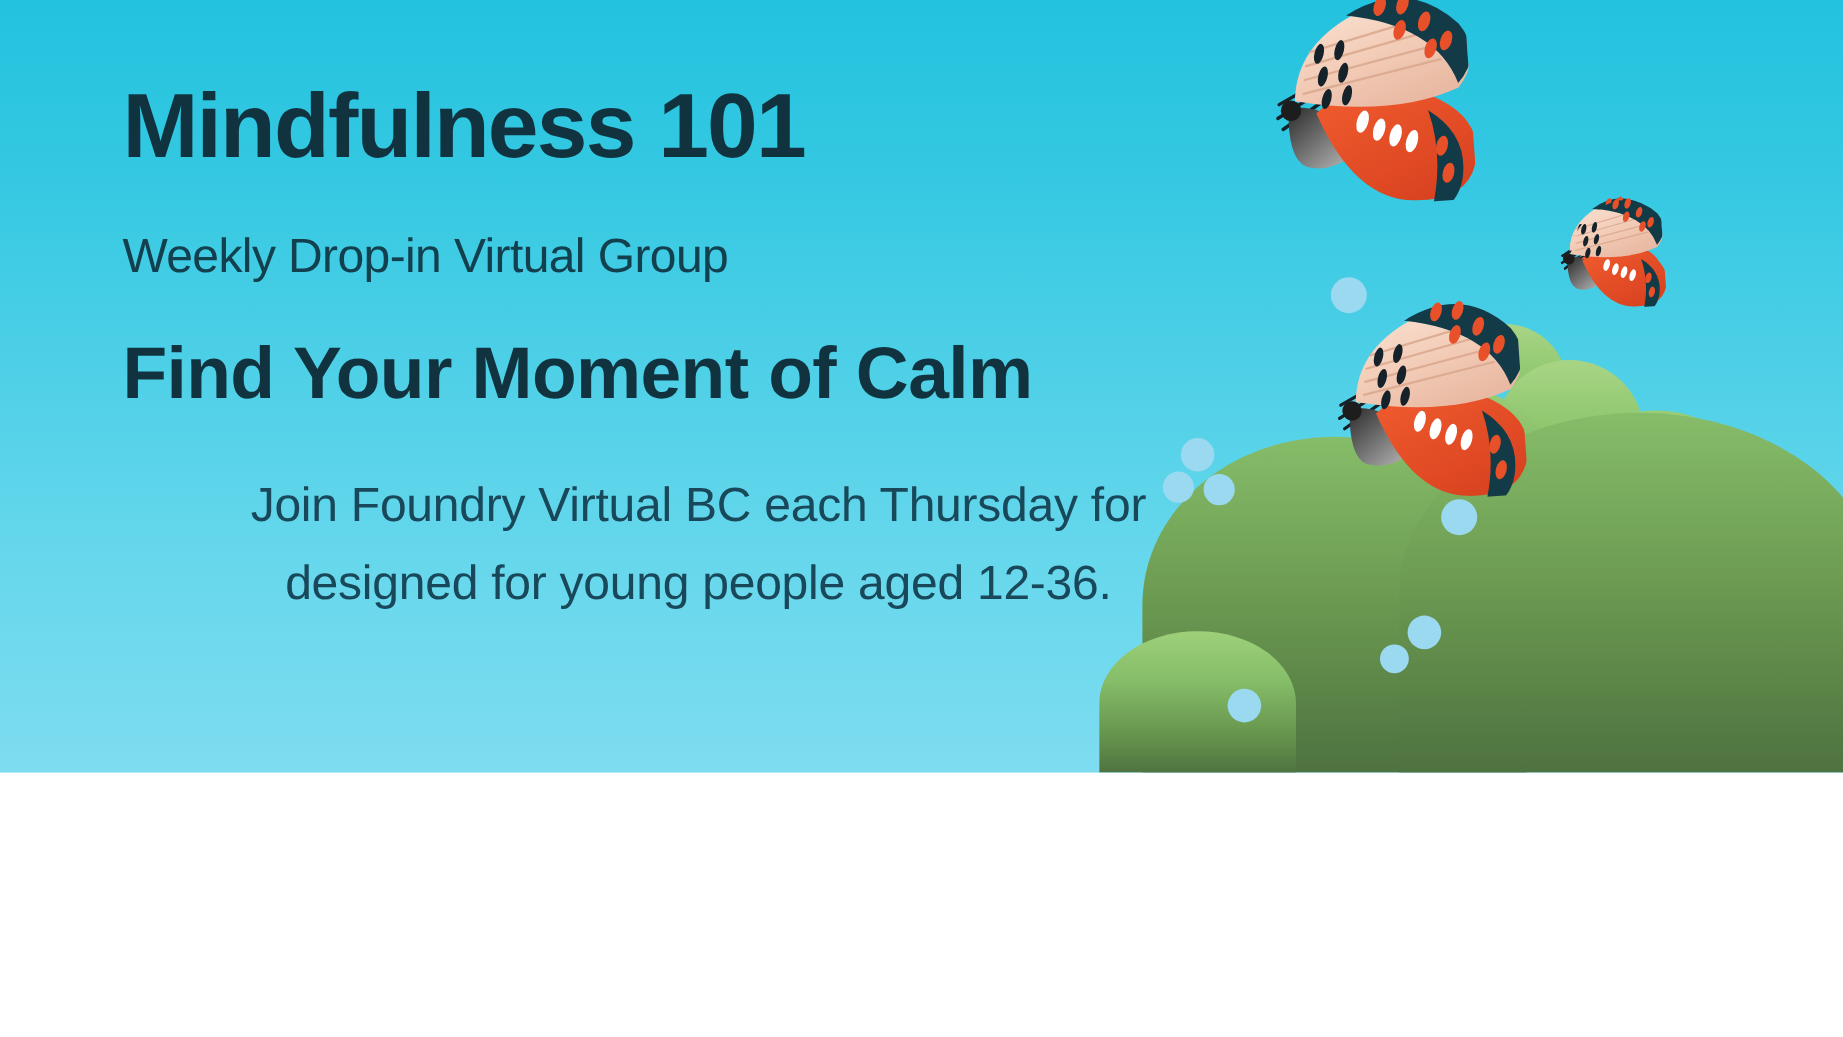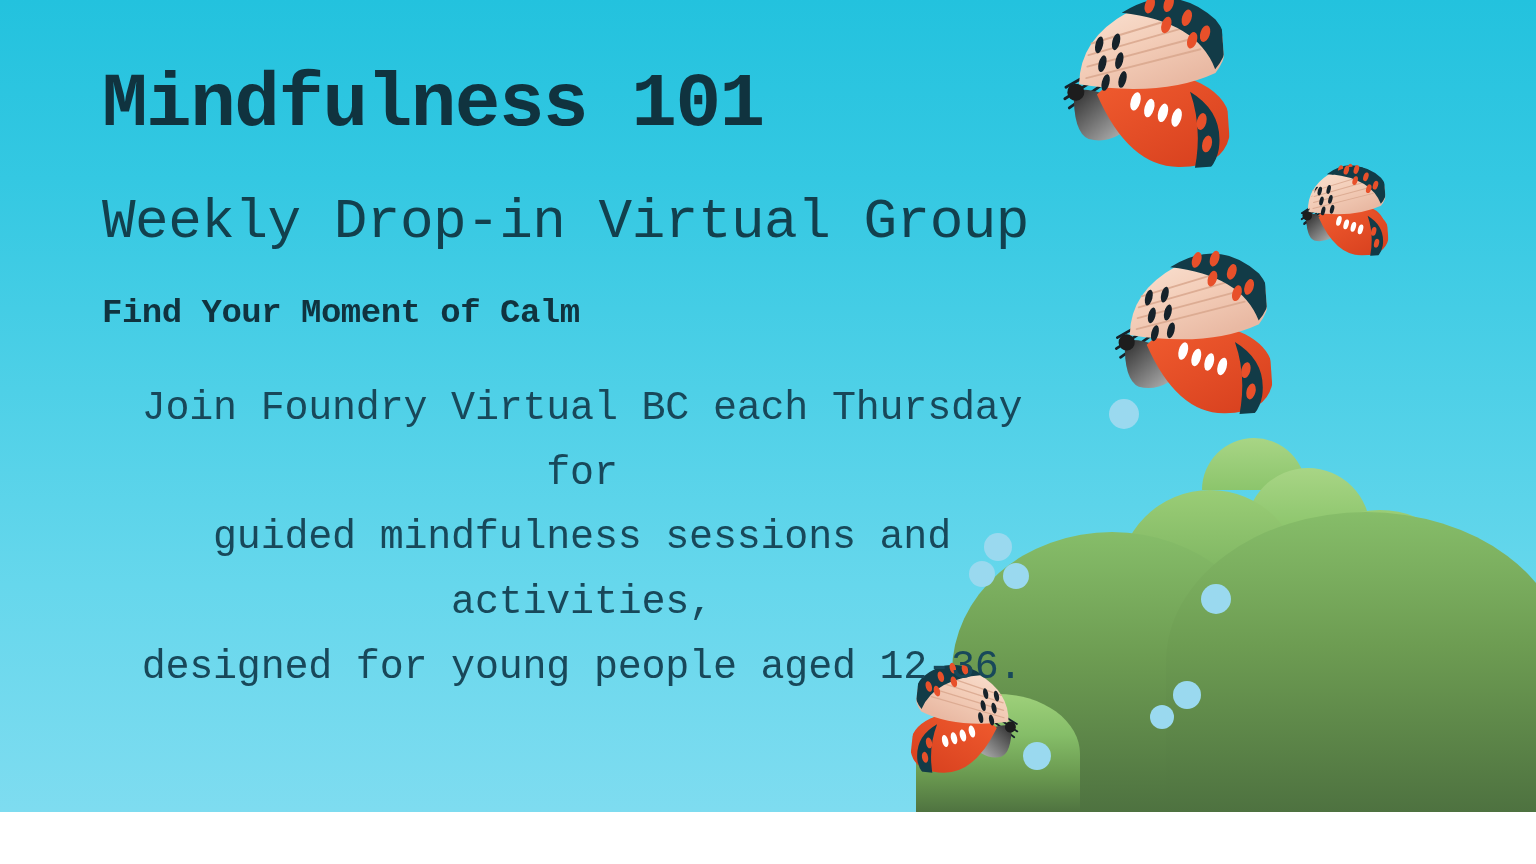--- a/index.html
+++ b/index.html
@@ -3,23 +3,23 @@
 <meta charset="utf-8">
 <style>
   html, body {
     margin: 0;
     padding: 0;
     background: #ffffff;
   }
   #poster {
     position: relative;
     width: 1536px;
-    height: 812px;
+    height: 644px;
     overflow: hidden;
-    font-family: Liberation Mono, monospace;
+    font-family: Liberation Sans, sans-serif;
     background: linear-gradient(180deg,
         #23c2de 0%,
         #34c8e2 22%,
         #4ed0e7 48%,
         #66d7ec 72%,
         #7edcf0 100%);
   }
 
   
   #foliage {
@@ -41,29 +41,29 @@
   }
   #headline {
     font-size: 76px;
     font-weight: 700;
     letter-spacing: -1.5px;
     line-height: 1.05;
     margin: 0 0 46px 0;
     color: #10333f;
   }
   #subhead-1 {
-    font-size: 56px;
+    font-size: 40px;
     font-weight: 500;
     letter-spacing: -0.5px;
     line-height: 1.1;
     margin: 0 0 42px 0;
     color: #12404e;
   }
   #subhead-2 {
-    font-size: 34px;
+    font-size: 61px;
     font-weight: 700;
     letter-spacing: -0.5px;
     line-height: 1.1;
     margin: 0 0 44px 0;
     color: #10333f;
   }
   #body-copy {
     font-size: 40px;
     font-weight: 400;
     line-height: 1.62;
@@ -374,19 +374,18 @@
 
   <div id="text-block">
     <h1 id="headline">Mindfulness 101</h1>
 
     <div id="subhead-1">Weekly Drop-in Virtual Group</div>
 
     <div id="subhead-2">Find Your Moment of Calm</div>
 
     <p id="body-copy">
       <span class="line">Join Foundry Virtual BC each Thursday for</span>
-      <span class="line">guided mindfulness sessions and activities,</span>
       <span class="line">designed for young people aged 12-36.</span>
     </p>
 
   </div>
 
 </div>
 
 </body></html>

